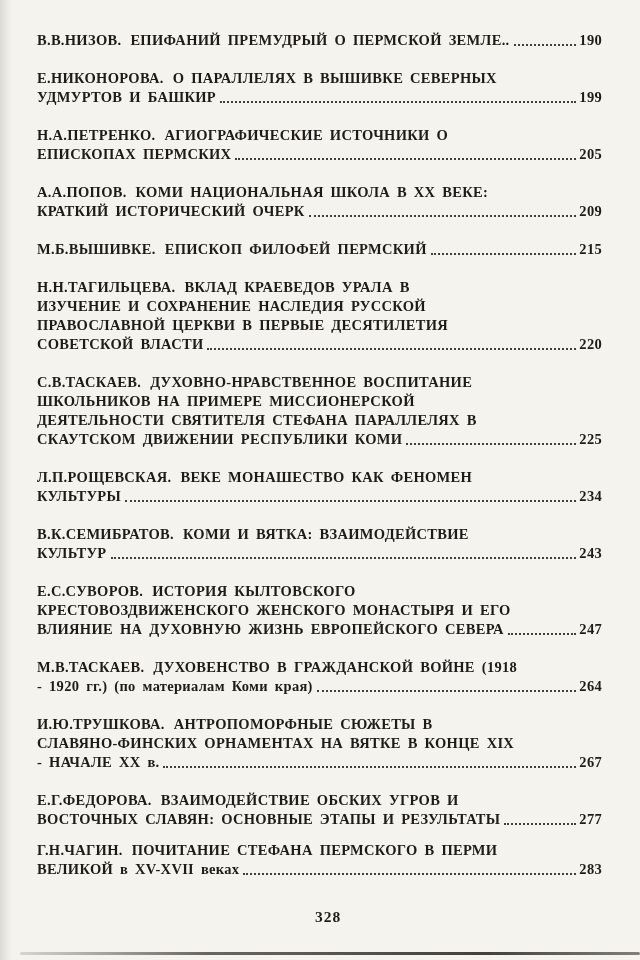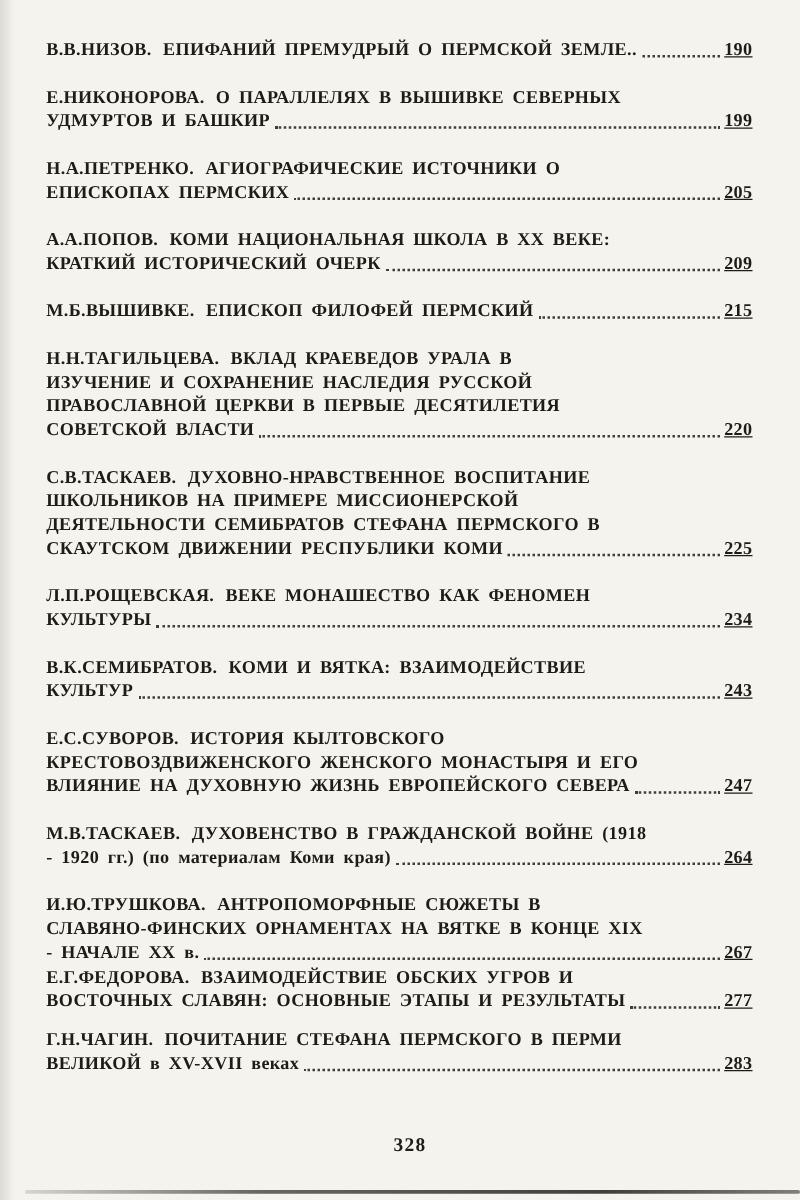--- a/index.html
+++ b/index.html
@@ -25,37 +25,37 @@
   .page::before {
     content: "";
     position: absolute;
     left: 0; top: 0; bottom: 0;
     width: 12px;
     background: linear-gradient(90deg, rgba(0,0,0,0.10), rgba(0,0,0,0));
     pointer-events: none;
   }
 
   .entry { margin-bottom: 19px; }
-  .entry:nth-child(12) { margin-bottom: 1px; }   
+  .entry:nth-child(12) { margin-bottom: 19px; }   
   .entry:nth-child(13) { margin-bottom: 12px; }  
   .entry:last-child { margin-bottom: 16px; }
 
   .line { line-height: 19px; white-space: nowrap; }
   .line.last { display: flex; align-items: flex-end; }
 
   .author { margin-right: 9px; flex: 0 0 auto; }
   .ttl { flex: 0 0 auto; text-align: center; }
 
   .leader {
     flex: 1 1 auto;
     min-width: 8px;
     border-bottom: 2px dotted rgba(32,30,26,0.85);
     margin: 0 3px 4px 4px;
   }
-  .pg { flex: 0 0 auto; text-decoration: underline; }
+  .pg { flex: 0 0 auto; }
 
   .footer {
     position: absolute;
     left: 16px; right: 0;
     bottom: 34px;
     text-align: center;
     font-size: 15.5px;
     letter-spacing: 1px;
   }
 
@@ -126,21 +126,21 @@
         <div class="line"><span class="ttl">ПРАВОСЛАВНОЙ ЦЕРКВИ В ПЕРВЫЕ ДЕСЯТИЛЕТИЯ</span></div>
         <div class="line last">
           <span class="ttl">СОВЕТСКОЙ ВЛАСТИ</span>
           <span class="leader"></span>
           <span class="pg">220</span>
         </div>
       </div>
       <div class="entry">
         <div class="line"><span class="author">С.В.ТАСКАЕВ.</span><span class="ttl">ДУХОВНО-НРАВСТВЕННОЕ ВОСПИТАНИЕ</span></div>
         <div class="line"><span class="ttl">ШКОЛЬНИКОВ НА ПРИМЕРЕ МИССИОНЕРСКОЙ</span></div>
-        <div class="line"><span class="ttl">ДЕЯТЕЛЬНОСТИ СЕМИБРАТОВ СТЕФАНА ПЕРМСКОГО В</span></div>
+        <div class="line"><span class="ttl">ДЕЯТЕЛЬНОСТИ СВЯТИТЕЛЯ СТЕФАНА ПАРАЛЛЕЛЯХ В</span></div>
         <div class="line last">
           <span class="ttl">СКАУТСКОМ ДВИЖЕНИИ РЕСПУБЛИКИ КОМИ</span>
           <span class="leader"></span>
           <span class="pg">225</span>
         </div>
       </div>
       <div class="entry">
         <div class="line"><span class="author">Л.П.РОЩЕВСКАЯ.</span><span class="ttl">ВЕКЕ МОНАШЕСТВО КАК ФЕНОМЕН</span></div>
         <div class="line last">
           <span class="ttl">КУЛЬТУРЫ</span>

